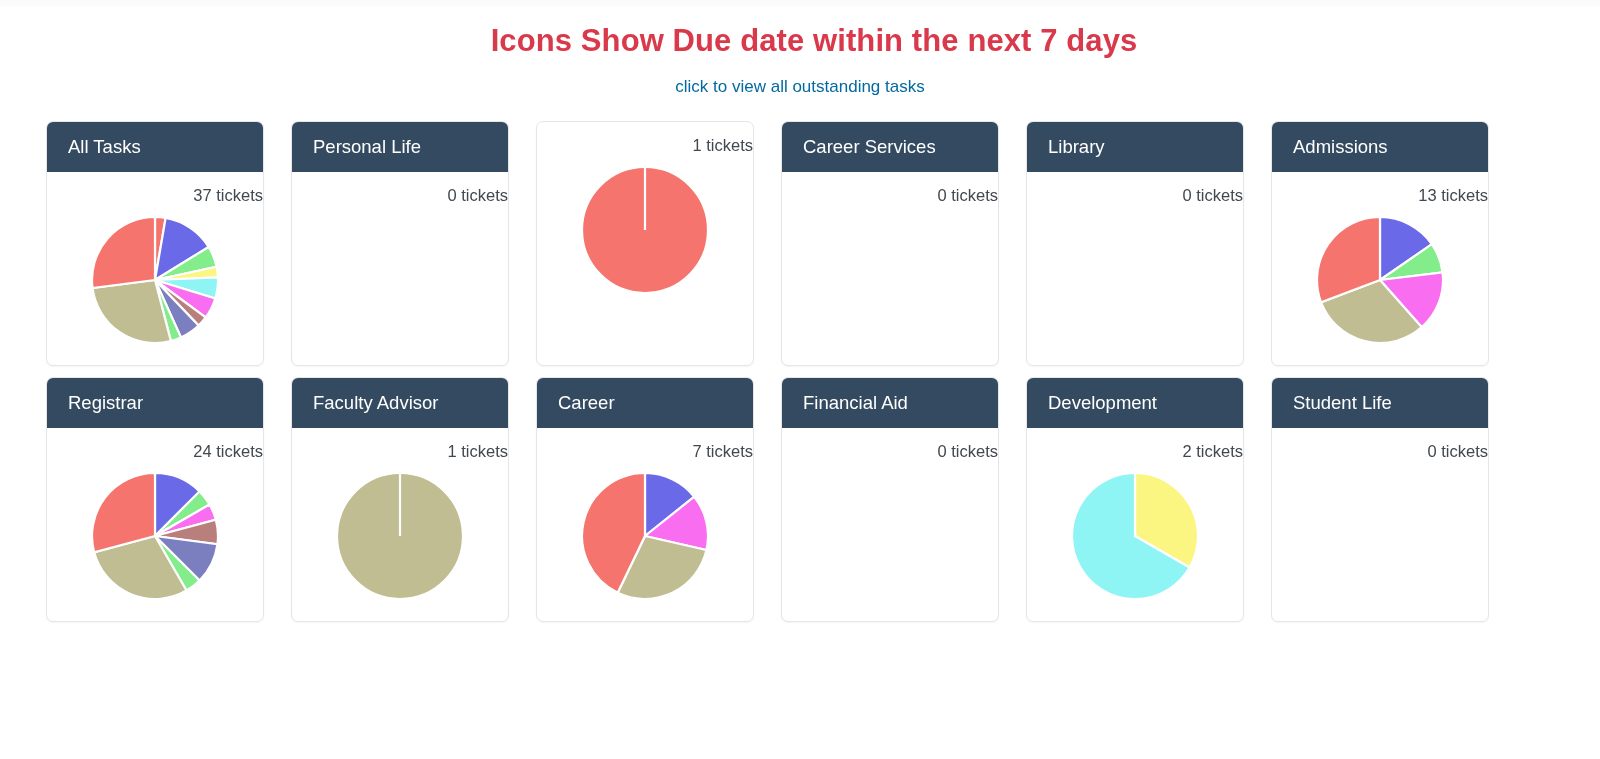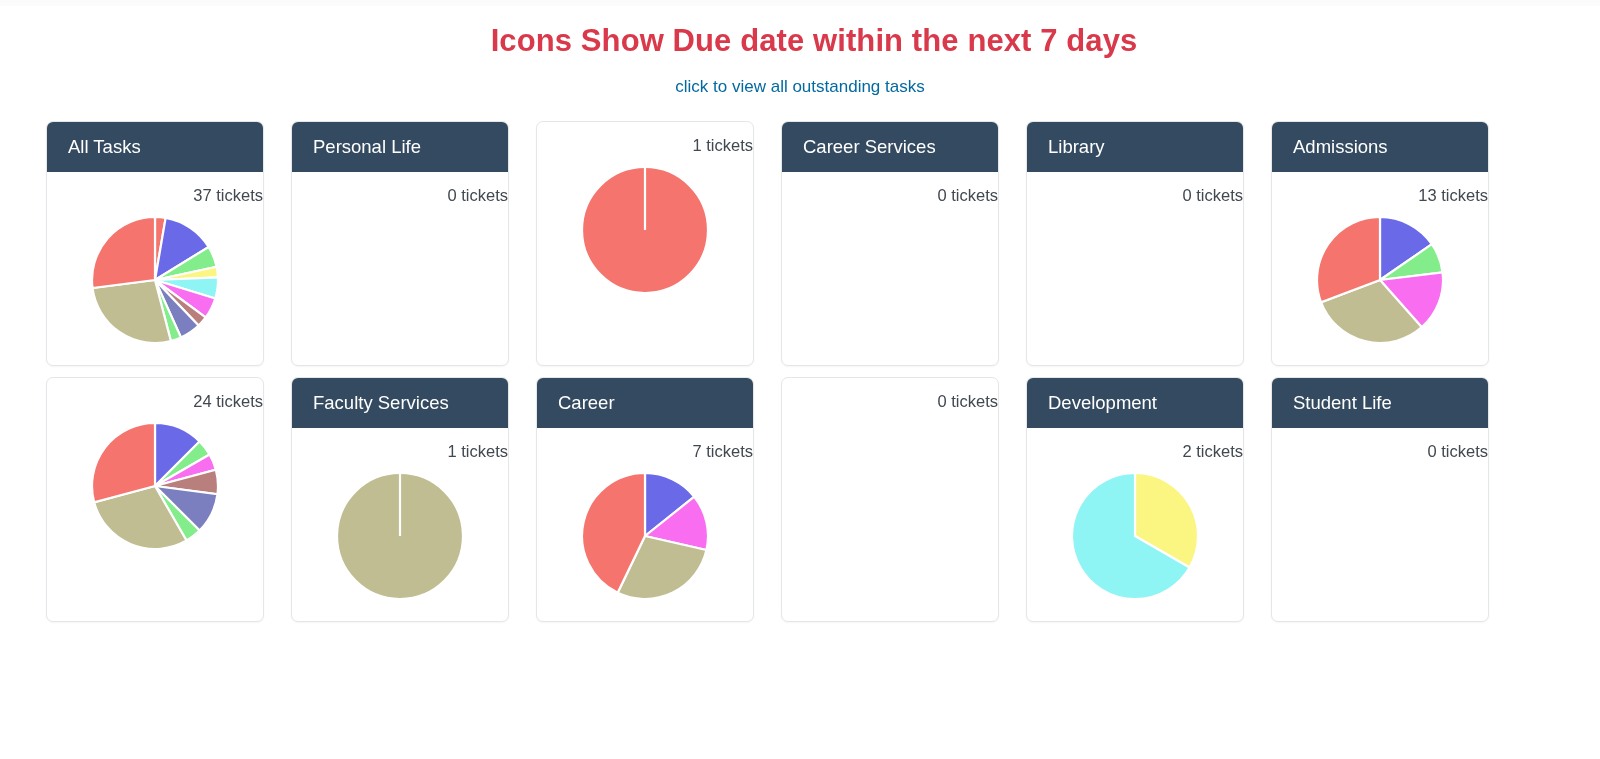--- a/index.html
+++ b/index.html
@@ -159,38 +159,39 @@
               <path d="M 65 65 L 65.00 2.00 A 63 63 0 0 1 116.85 29.21 Z" fill="#6a6ae8" stroke="#ffffff" stroke-width="2.2"></path>
               <path d="M 65 65 L 116.85 29.21 A 63 63 0 0 1 127.54 57.41 Z" fill="#83ed8b" stroke="#ffffff" stroke-width="2.2"></path>
               <path d="M 65 65 L 127.54 57.41 A 63 63 0 0 1 106.78 112.16 Z" fill="#f96ef0" stroke="#ffffff" stroke-width="2.2"></path>
               <path d="M 65 65 L 106.78 112.16 A 63 63 0 0 1 6.09 87.34 Z" fill="#bfbd91" stroke="#ffffff" stroke-width="2.2"></path>
               <path d="M 65 65 L 6.09 87.34 A 63 63 0 0 1 65.00 2.00 Z" fill="#f5756e" stroke="#ffffff" stroke-width="2.2"></path>
             </svg>
           </div>
         </div>
       </div>
       <div class="card">
+        <div class="card-header">Registrar</div>
         <div class="card-body">
           <div class="ticket-count">24 tickets</div>
           <div class="pie-wrap">
             <svg class="pie" width="130" height="130" viewBox="0 0 130 130">
               <path d="M 65 65 L 65.00 2.00 A 63 63 0 0 1 109.55 20.45 Z" fill="#6a6ae8" stroke="#ffffff" stroke-width="2.2"></path>
               <path d="M 65 65 L 109.55 20.45 A 63 63 0 0 1 119.56 33.50 Z" fill="#83ed8b" stroke="#ffffff" stroke-width="2.2"></path>
               <path d="M 65 65 L 119.56 33.50 A 63 63 0 0 1 125.85 48.69 Z" fill="#f96ef0" stroke="#ffffff" stroke-width="2.2"></path>
               <path d="M 65 65 L 125.85 48.69 A 63 63 0 0 1 127.46 73.22 Z" fill="#b97f7c" stroke="#ffffff" stroke-width="2.2"></path>
               <path d="M 65 65 L 127.46 73.22 A 63 63 0 0 1 109.55 109.55 Z" fill="#7b7fc0" stroke="#ffffff" stroke-width="2.2"></path>
               <path d="M 65 65 L 109.55 109.55 A 63 63 0 0 1 96.50 119.56 Z" fill="#83ed8b" stroke="#ffffff" stroke-width="2.2"></path>
               <path d="M 65 65 L 96.50 119.56 A 63 63 0 0 1 4.15 81.31 Z" fill="#bfbd91" stroke="#ffffff" stroke-width="2.2"></path>
               <path d="M 65 65 L 4.15 81.31 A 63 63 0 0 1 65.00 2.00 Z" fill="#f5756e" stroke="#ffffff" stroke-width="2.2"></path>
             </svg>
           </div>
         </div>
       </div>
       <div class="card">
-        <div class="card-header">Faculty Services</div>
+        <div class="card-header">Faculty Advisor</div>
         <div class="card-body">
           <div class="ticket-count">1 tickets</div>
           <div class="pie-wrap">
             <svg class="pie" width="130" height="130" viewBox="0 0 130 130">
               <circle cx="65" cy="65" r="63" fill="#bfbd91" stroke="#ffffff" stroke-width="2.2"></circle>
               <line x1="65" y1="65" x2="65" y2="2" stroke="#ffffff" stroke-width="2.2"></line>
             </svg>
           </div>
         </div>
       </div>
@@ -202,20 +203,21 @@
             <svg class="pie" width="130" height="130" viewBox="0 0 130 130">
               <path d="M 65 65 L 65.00 2.00 A 63 63 0 0 1 114.26 25.72 Z" fill="#6a6ae8" stroke="#ffffff" stroke-width="2.2"></path>
               <path d="M 65 65 L 114.26 25.72 A 63 63 0 0 1 126.42 79.02 Z" fill="#f96ef0" stroke="#ffffff" stroke-width="2.2"></path>
               <path d="M 65 65 L 126.42 79.02 A 63 63 0 0 1 37.67 121.76 Z" fill="#bfbd91" stroke="#ffffff" stroke-width="2.2"></path>
               <path d="M 65 65 L 37.67 121.76 A 63 63 0 0 1 65.00 2.00 Z" fill="#f5756e" stroke="#ffffff" stroke-width="2.2"></path>
             </svg>
           </div>
         </div>
       </div>
       <div class="card">
+        <div class="card-header">Financial Aid</div>
         <div class="card-body empty-body">
           <div class="ticket-count">0 tickets</div>
         </div>
       </div>
       <div class="card">
         <div class="card-header">Development</div>
         <div class="card-body">
           <div class="ticket-count">2 tickets</div>
           <div class="pie-wrap">
             <svg class="pie" width="130" height="130" viewBox="0 0 130 130">

